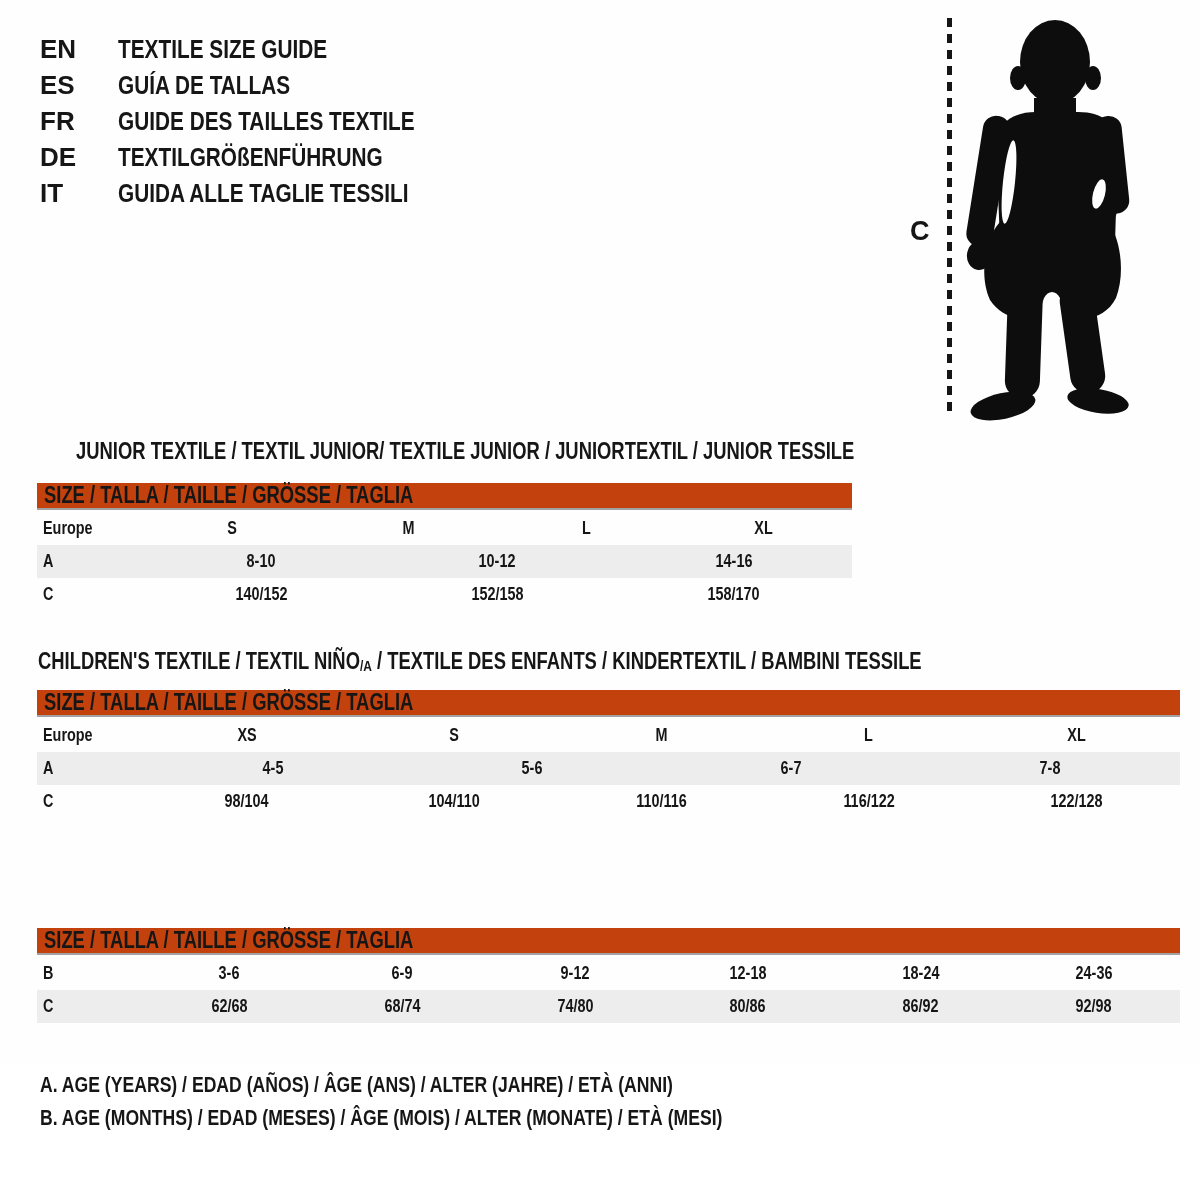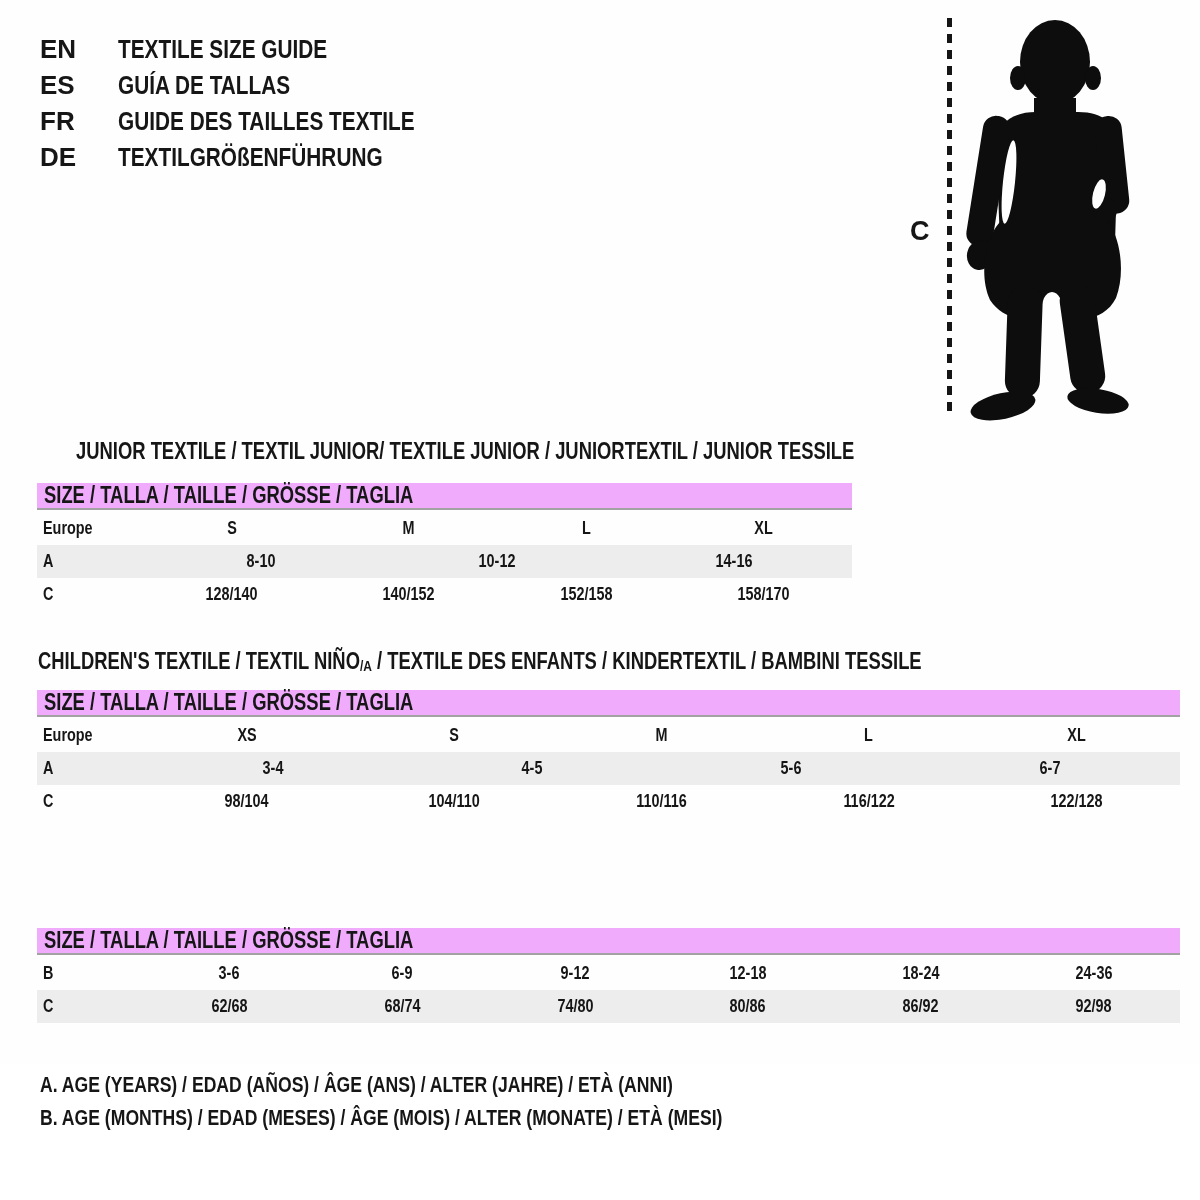--- a/index.html
+++ b/index.html
@@ -32,21 +32,21 @@
   .baby-svg { left: 958px; top: 14px; }
 
   
   .sec-title { font-size: 23px; line-height: 34px; white-space: nowrap; }
   .sub-a { font-size: 15px; position: relative; top: 2px; }
 
   
   .sg-table { position: absolute; }
   .thead {
     height: 25px; line-height: 25px;
-    background: #f0abfc;
+    background: #c2410c;
     border-bottom: 2px solid #a2a2a2;
     margin-bottom: 2px;
     padding-left: 7px;
     font-size: 23px;
   }
   .trow { display: flex; height: 33px; line-height: 33px; font-size: 18px; }
   .trow.shaded { background: #ededed; }
   .tlabel { width: 100px; padding-left: 6px; text-align: left; flex: none; }
   .tcell { flex: 1; display: flex; justify-content: center; align-items: center; }
 
@@ -64,20 +64,23 @@
       <span class="lang-code">EN</span><span class="cl">TEXTILE SIZE GUIDE</span>
     </div>
     <div class="lang-row">
       <span class="lang-code">ES</span><span class="cl">GUÍA DE TALLAS</span>
     </div>
     <div class="lang-row">
       <span class="lang-code">FR</span><span class="cl">GUIDE DES TAILLES TEXTILE</span>
     </div>
     <div class="lang-row">
       <span class="lang-code">DE</span><span class="cl">TEXTILGRÖßENFÜHRUNG</span>
+    </div>
+    <div class="lang-row">
+      <span class="lang-code">IT</span><span class="cl">GUIDA ALLE TAGLIE TESSILI</span>
     </div>
   </div>
 
   <div class="abs measure-line"></div>
   <div class="abs measure-label">C</div>
   <svg class="abs baby-svg" width="182" height="410" viewBox="0 0 182 410" xmlns="http://www.w3.org/2000/svg">
     <g fill="#0d0d0d">
       <ellipse cx="97" cy="48" rx="35" ry="42"></ellipse>
       <ellipse cx="60" cy="64" rx="8" ry="12"></ellipse>
       <ellipse cx="135" cy="64" rx="8" ry="12"></ellipse>
@@ -129,23 +132,20 @@
       <div class="tcell">
           <span class="cx">10-12</span>
         </div>
       <div class="tcell">
           <span class="cx">14-16</span>
         </div>
     </div>
     <div class="trow">
       <div class="tlabel"><span class="cl">C</span></div>
       <div class="tcell">
-          <span class="cx">128/140</span>
-        </div>
-      <div class="tcell">
           <span class="cx">140/152</span>
         </div>
       <div class="tcell">
           <span class="cx">152/158</span>
         </div>
       <div class="tcell">
           <span class="cx">158/170</span>
         </div>
     </div>
   </div>
@@ -173,30 +173,30 @@
       <div class="tcell">
           <span class="cx">L</span>
         </div>
       <div class="tcell">
           <span class="cx">XL</span>
         </div>
     </div>
     <div class="trow shaded">
       <div class="tlabel"><span class="cl">A</span></div>
       <div class="tcell">
-          <span class="cx">3-4</span>
-        </div>
-      <div class="tcell">
           <span class="cx">4-5</span>
         </div>
       <div class="tcell">
           <span class="cx">5-6</span>
         </div>
       <div class="tcell">
           <span class="cx">6-7</span>
+        </div>
+      <div class="tcell">
+          <span class="cx">7-8</span>
         </div>
     </div>
     <div class="trow">
       <div class="tlabel"><span class="cl">C</span></div>
       <div class="tcell">
           <span class="cx">98/104</span>
         </div>
       <div class="tcell">
           <span class="cx">104/110</span>
         </div>

